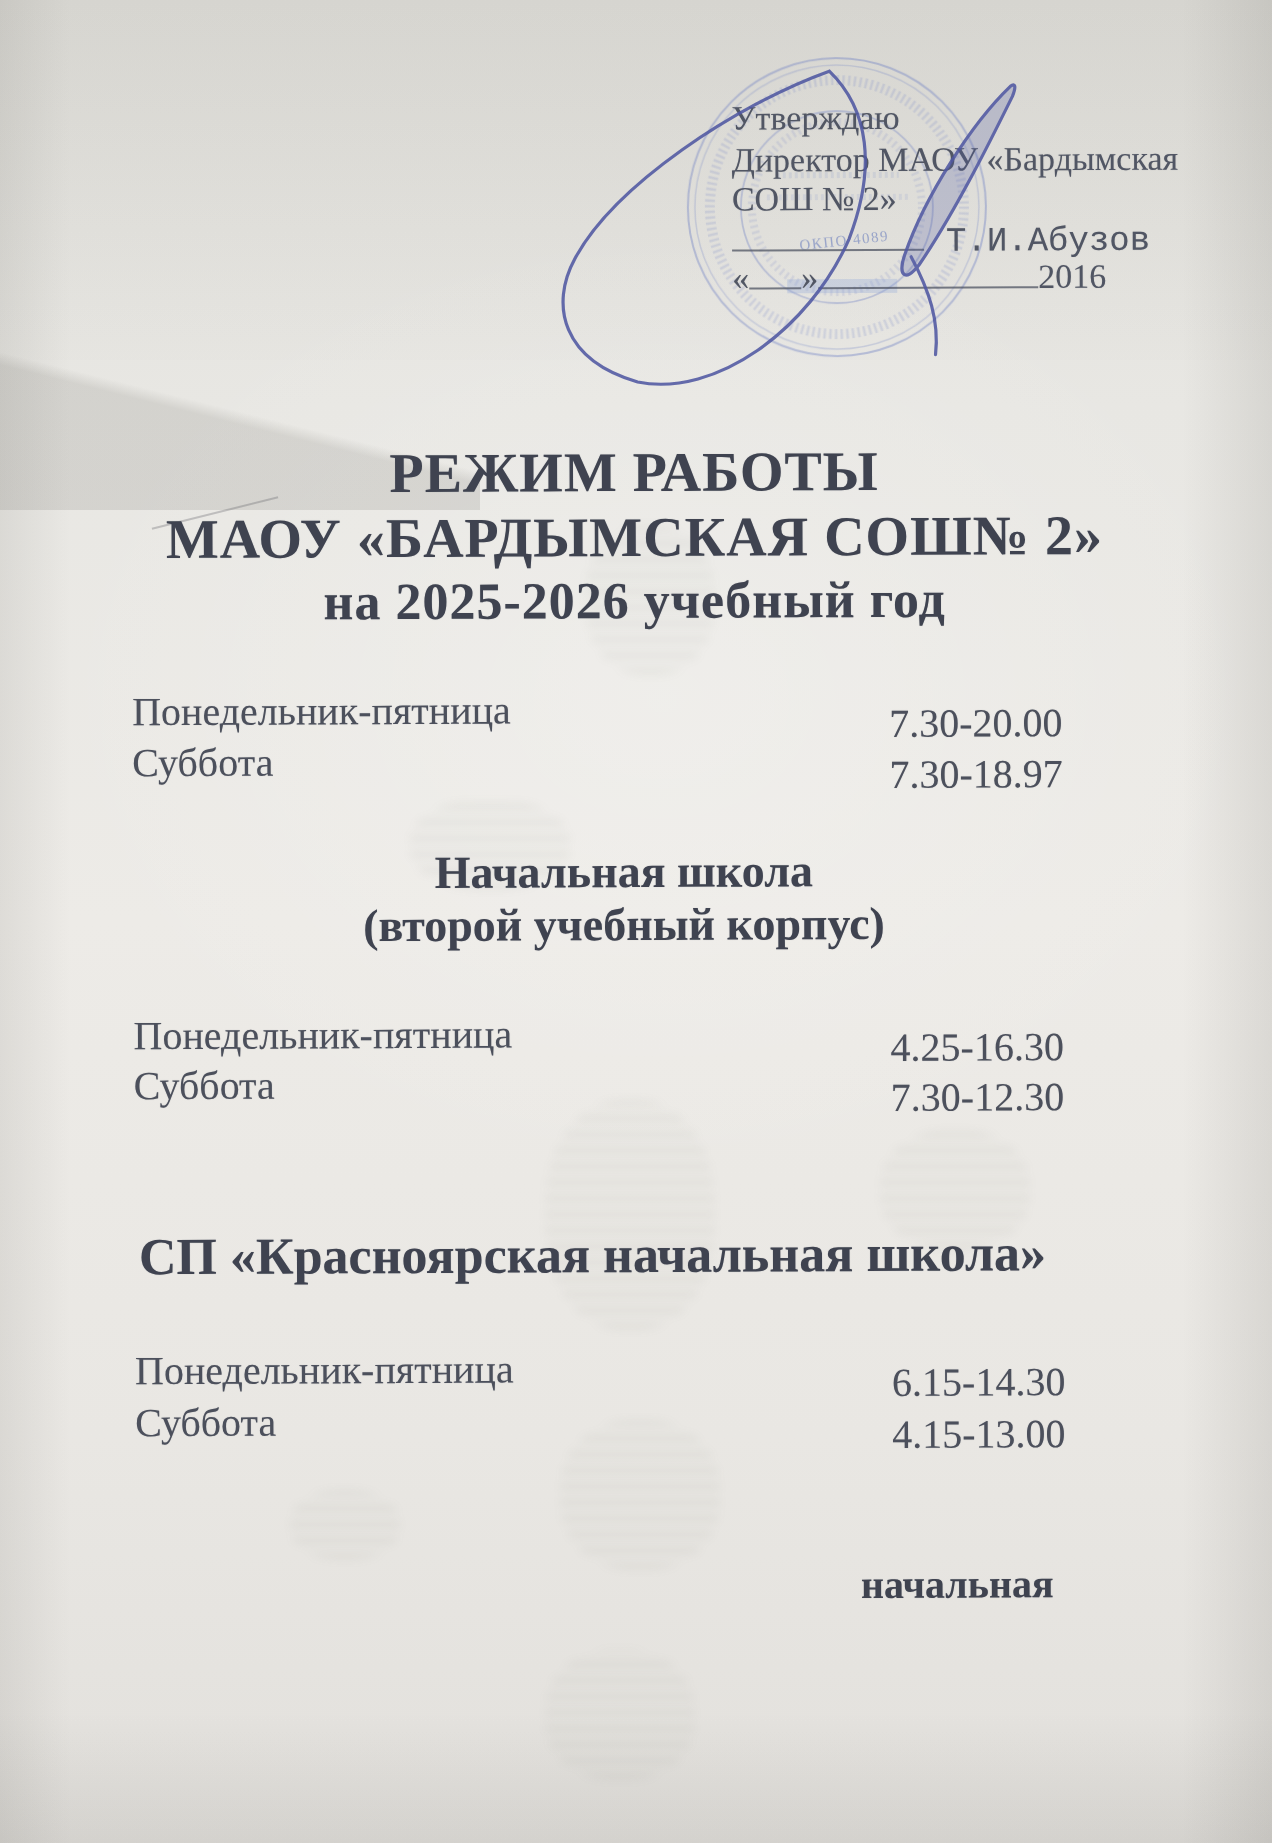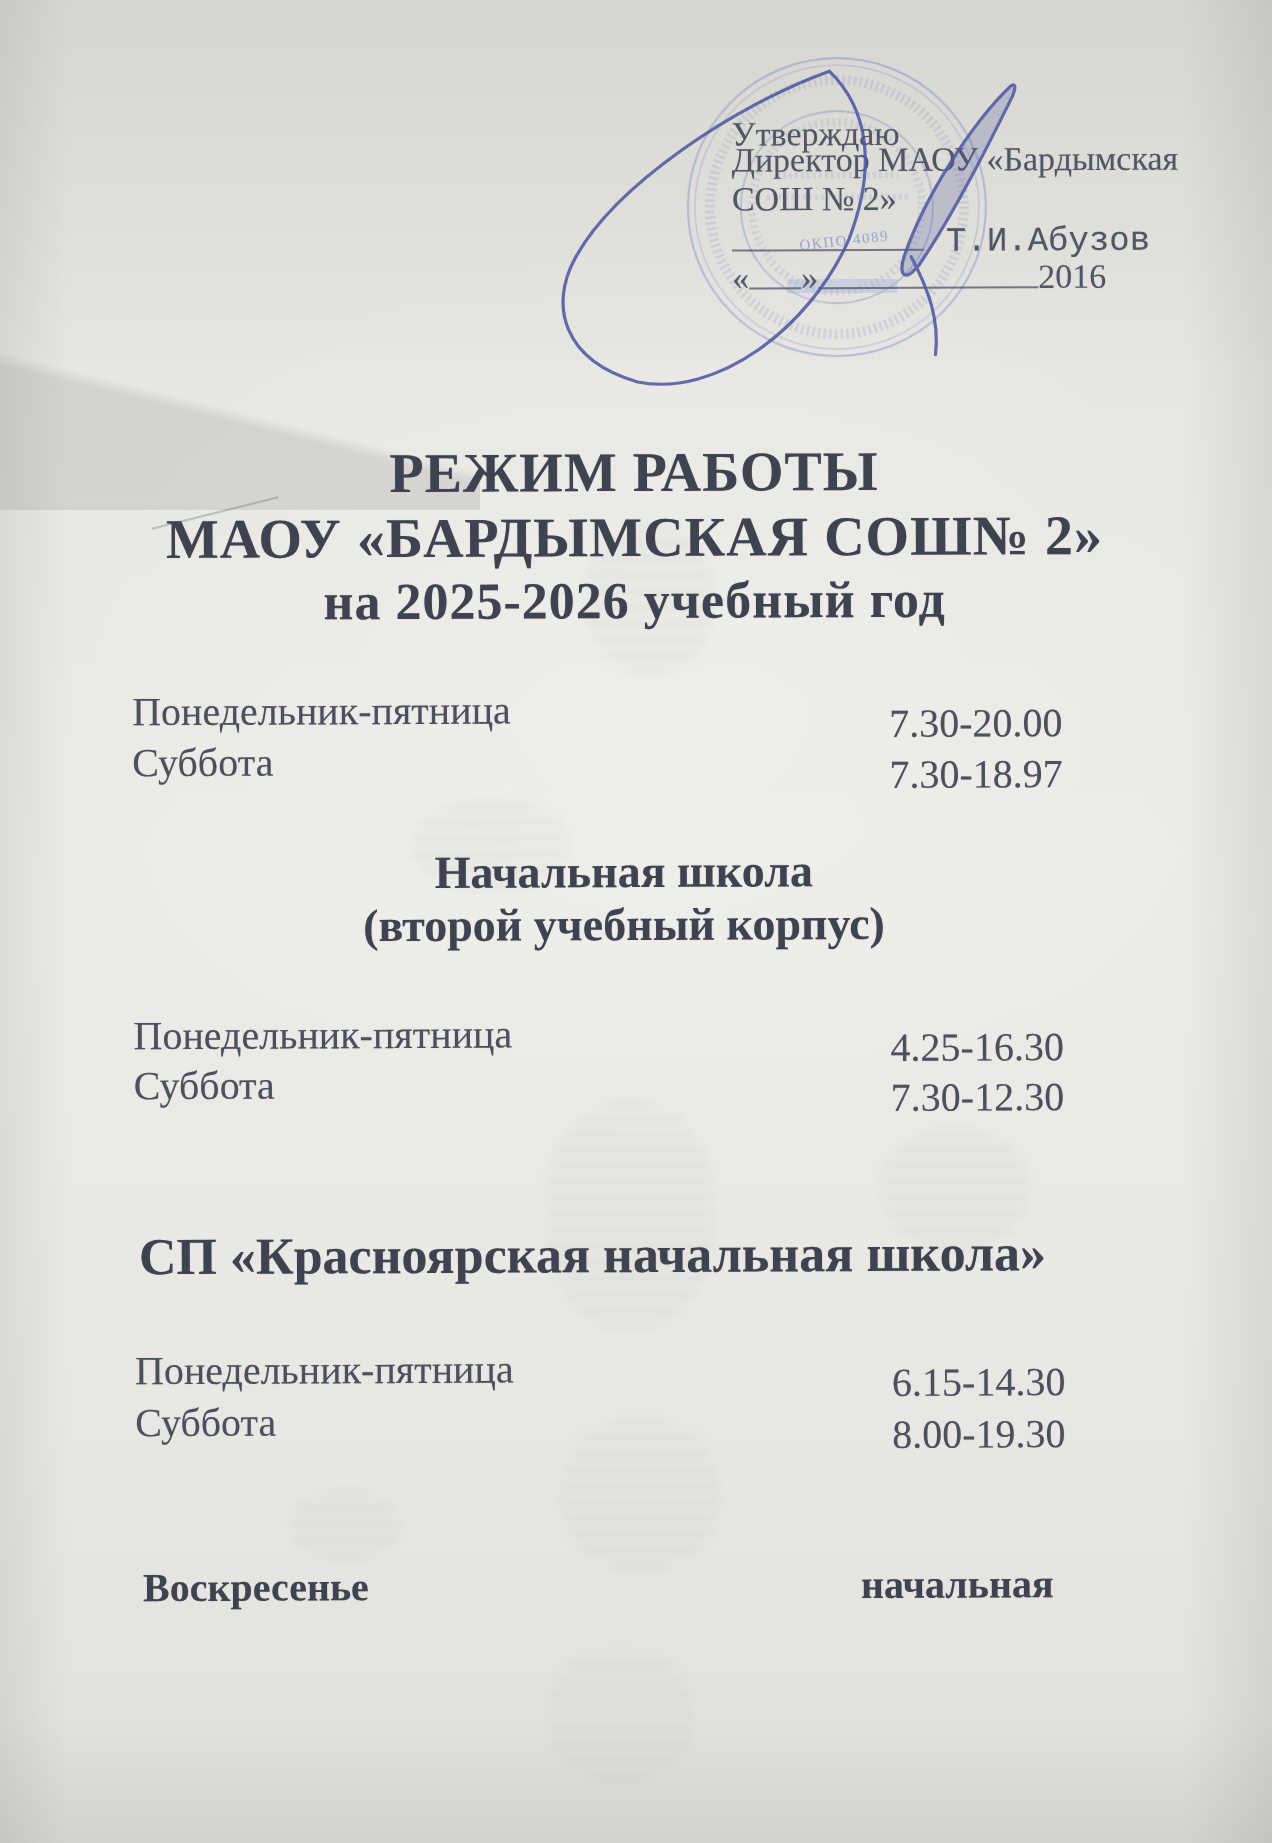--- a/index.html
+++ b/index.html
@@ -79,21 +79,21 @@
         <circle cx="200" cy="160" r="96" stroke-width="1.8" stroke-opacity="0.45"></circle>
         <circle cx="200" cy="160" r="85" stroke-width="8" stroke-opacity="0.20" stroke-dasharray="2.5 3.5"></circle>
         <line x1="140" y1="128" x2="262" y2="128" stroke-width="6" stroke-opacity="0.18" stroke-dasharray="3 3"></line>
         <line x1="130" y1="150" x2="272" y2="150" stroke-width="6" stroke-opacity="0.16" stroke-dasharray="3 3"></line>
       </g>
       <rect x="150" y="232" width="110" height="14" fill="#7896d7" fill-opacity="0.30"></rect>
       <text x="162" y="198" font-size="15" letter-spacing="1.5" fill="#4a63b4" fill-opacity="0.60" transform="rotate(-6 210 190)">ОКПО 4089</text>
     </svg>
 
     <div>
-      <div class="txt appr" style="left:735px;top:116px;">Утверждаю</div>
+      <div class="txt appr" style="left:735px;top:100px;">Утверждаю</div>
       <div class="txt appr" style="left:735px;top:142px;">Директор МАОУ «Бардымская</div>
       <div class="txt appr" style="left:735px;top:181px;">СОШ № 2»</div>
       <div class="txt appr" style="left:735px;top:215px;"><span class="blank w195"></span><span style="margin-left:22px;font-family:Liberation Mono, monospace;">Т.И.Абузов</span></div>
       <div class="txt appr" style="left:735px;top:253px;"><span>«</span><span class="blank w50"></span><span>»</span><span class="blank w228"></span><span>2016</span></div>
     </div>
 
     <svg width="560" height="420" style="left:520px;top:30px;opacity:0.88;">
       <g fill="none" stroke="#5058a2" stroke-width="3.2" stroke-linecap="round">
         <path d="M313,42 C220,75 98,155 58,228 C32,275 45,330 120,352 C198,368 292,300 332,210 C360,138 352,80 313,42 Z"></path>
         <path d="M494,58 C455,95 408,168 388,225 C380,247 388,254 402,236 C438,184 476,108 496,68 C500,58 499,54 494,58 Z" fill="rgba(80,88,162,0.28)"></path>
@@ -132,23 +132,22 @@
     </div>
 
     <div>
       <div class="txt h2sp center" style="top:1225px;transform:translateX(-45px);">СП «Красноярская начальная школа»</div>
       <div class="txt row" style="top:1345px;">
         <span class="lbl">Понедельник-пятница</span>
         <span class="time">6.15-14.30</span>
       </div>
       <div class="txt row" style="top:1397px;">
         <span class="lbl">Суббота</span>
-        <span class="time">8.00-19.30</span>
+        <span class="time">4.15-13.00</span>
       </div>
     </div>
 
     <div class="txt row foot bold" style="top:1562px;">
-      <span style="margin-left:140px;">Воскресенье</span>
       <span class="val">начальная</span>
     </div>
 
   </div>
 </div>
 
 </body></html>

